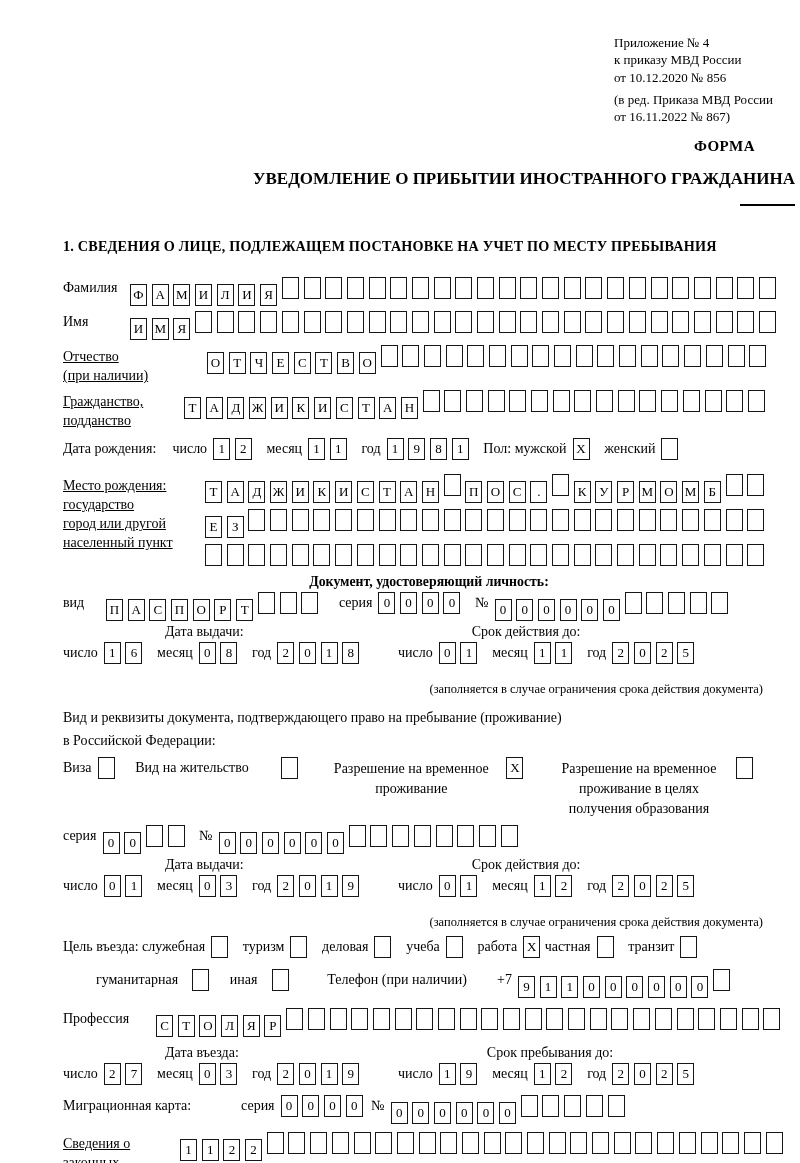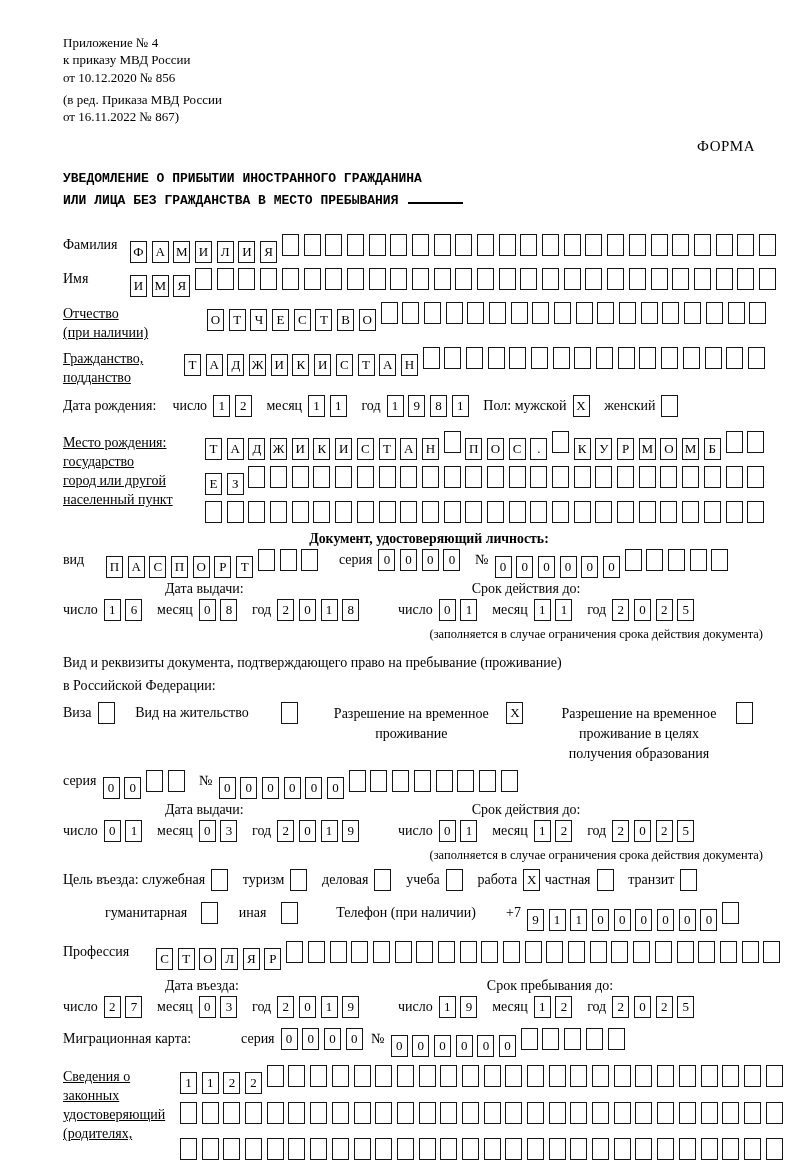--- a/index.html
+++ b/index.html
@@ -5,42 +5,42 @@
   * { box-sizing: border-box; }
   html, body { margin: 0; padding: 0; }
   body {
     width: 800px; height: 1163px;
     background: #ffffff; color: #000;
     font-family: "Liberation Serif", "DejaVu Serif", serif;
     font-size: 14px; overflow: hidden;
   }
   .page { width: 800px; height: 1163px; padding: 34px 5px 0 63px; }
 
-  .hdr { font-size: 13px; line-height: 1.33; }
+  .hdr { margin-left: 551px; font-size: 13px; line-height: 1.33; }
   .hdr .sub { margin-top: 5px; }
-  .form-label { text-align: right; margin: 13px 40px 0 0; font-weight: normal; font-size: 15px; letter-spacing: .5px; }
-
-  .title { text-align: left; font-weight: bold; font-size: 13px; line-height: 22px; margin-top: 13px; font-family: Liberation Mono, monospace; }
+  .form-label { text-align: right; margin: 13px 40px 0 0; font-weight: bold; font-size: 15px; letter-spacing: .5px; }
+
+  .title { text-align: right; font-weight: bold; font-size: 17px; line-height: 22px; margin-top: 13px; }
   .blank { display: inline-block; width: 55px; height: 13px; border-bottom: 2px solid #000; margin-left: 10px; }
 
   .sec-title { font-weight: bold; font-size: 14.2px; margin-top: 26px; letter-spacing: .2px; }
 
   .frow { display: flex; align-items: flex-start; margin-top: 5px; }
   .lab { flex: none; margin-right: 6px; padding-top: 3px; }
   .lab2 { line-height: 19px; padding-top: 2px; text-decoration: underline; }
   .cells { white-space: nowrap; flex: none; }
   .box {
     display: inline-block; width: 17px; height: 22px;
     border: 1.5px solid #161616; margin-right: 4.7px;
     text-align: center; font-size: 13px; line-height: 19px;
   }
   .ml10 { margin-left: 10px; } .ml16 { margin-left: 16px; } .ml22 { margin-left: 22px; }
   .mla { margin-left: auto; }
   .note { font-size: 12.5px; }
-  .note-right { margin-left: auto; margin-right: 32px; width: fit-content; margin-top: 6px; }
+  .note-right { margin-left: auto; margin-right: 32px; width: fit-content; margin-top: 18px; }
   .doc-title { text-align: center; font-weight: bold; font-size: 13.8px; margin-top: 4px; }
   .hdr-pair { margin-top: 3px; }
   .cb-label { text-align: center; line-height: 20px; padding-top: 2px; }
   .para { margin-top: 9px; line-height: 23px; }
 </style>
 </head>
 <body>
 
 <div class="page">
 
@@ -48,23 +48,24 @@
     <div>Приложение № 4</div>
     <div>к приказу МВД России</div>
     <div>от 10.12.2020 № 856</div>
     <div class="sub">(в ред. Приказа МВД России</div>
     <div>от 16.11.2022 № 867)</div>
   </div>
   <div class="form-label">ФОРМА</div>
 
   <div class="title">
     <div>УВЕДОМЛЕНИЕ О ПРИБЫТИИ ИНОСТРАННОГО ГРАЖДАНИНА</div>
-    <div><span>ИЛИ ЛИЦА БЕЗ ГРАЖДАНСТВА В МЕСТО ПРЕБЫВАНИЯ</span><span class="blank"></span></div>
-  </div>
-
+    <div><span class="blank"></span></div>
+  </div>
+
+  <div class="sec-title">1. СВЕДЕНИЯ О ЛИЦЕ, ПОДЛЕЖАЩЕМ ПОСТАНОВКЕ НА УЧЕТ ПО МЕСТУ ПРЕБЫВАНИЯ</div>
 
   <div class="frow" style="margin-top:22px">
     <span class="lab" style="width:61px">Фамилия</span>
     <span class="cells"><span class="box">Ф</span><span class="box">А</span><span class="box">М</span><span class="box">И</span><span class="box">Л</span><span class="box">И</span><span class="box">Я</span><span class="box"></span><span class="box"></span><span class="box"></span><span class="box"></span><span class="box"></span><span class="box"></span><span class="box"></span><span class="box"></span><span class="box"></span><span class="box"></span><span class="box"></span><span class="box"></span><span class="box"></span><span class="box"></span><span class="box"></span><span class="box"></span><span class="box"></span><span class="box"></span><span class="box"></span><span class="box"></span><span class="box"></span><span class="box"></span><span class="box"></span></span>
   </div>
 
   <div class="frow">
     <span class="lab" style="width:61px">Имя</span>
     <span class="cells"><span class="box">И</span><span class="box">М</span><span class="box">Я</span><span class="box"></span><span class="box"></span><span class="box"></span><span class="box"></span><span class="box"></span><span class="box"></span><span class="box"></span><span class="box"></span><span class="box"></span><span class="box"></span><span class="box"></span><span class="box"></span><span class="box"></span><span class="box"></span><span class="box"></span><span class="box"></span><span class="box"></span><span class="box"></span><span class="box"></span><span class="box"></span><span class="box"></span><span class="box"></span><span class="box"></span><span class="box"></span><span class="box"></span><span class="box"></span><span class="box"></span></span>
   </div>
@@ -209,21 +210,21 @@
     <span class="cells"><span class="box"></span></span>
     <span class="lab ml10">работа</span>
     <span class="cells"><span class="box">X</span></span>
     <span class="lab">частная</span>
     <span class="cells"><span class="box"></span></span>
     <span class="lab ml10">транзит</span>
     <span class="cells"><span class="box"></span></span>
   </div>
 
   <div class="frow" style="margin-top:7px">
-    <span class="lab" style="margin-left:42px">гуманитарная</span>
+    <span class="lab" style="margin-left:33px">гуманитарная</span>
     <span class="cells" style="margin-left:8px"><span class="box"></span></span>
     <span class="lab ml16">иная</span>
     <span class="cells" style="margin-left:8px"><span class="box"></span></span>
     <span class="lab" style="margin-left:34px">Телефон (при наличии)</span>
     <span class="lab" style="margin-left:24px">+7</span>
     <span class="cells"><span class="box">9</span><span class="box">1</span><span class="box">1</span><span class="box">0</span><span class="box">0</span><span class="box">0</span><span class="box">0</span><span class="box">0</span><span class="box">0</span><span class="box"></span></span>
   </div>
 
   <div class="frow" style="margin-top:10px">
     <span class="lab" style="width:87px">Профессия</span>

